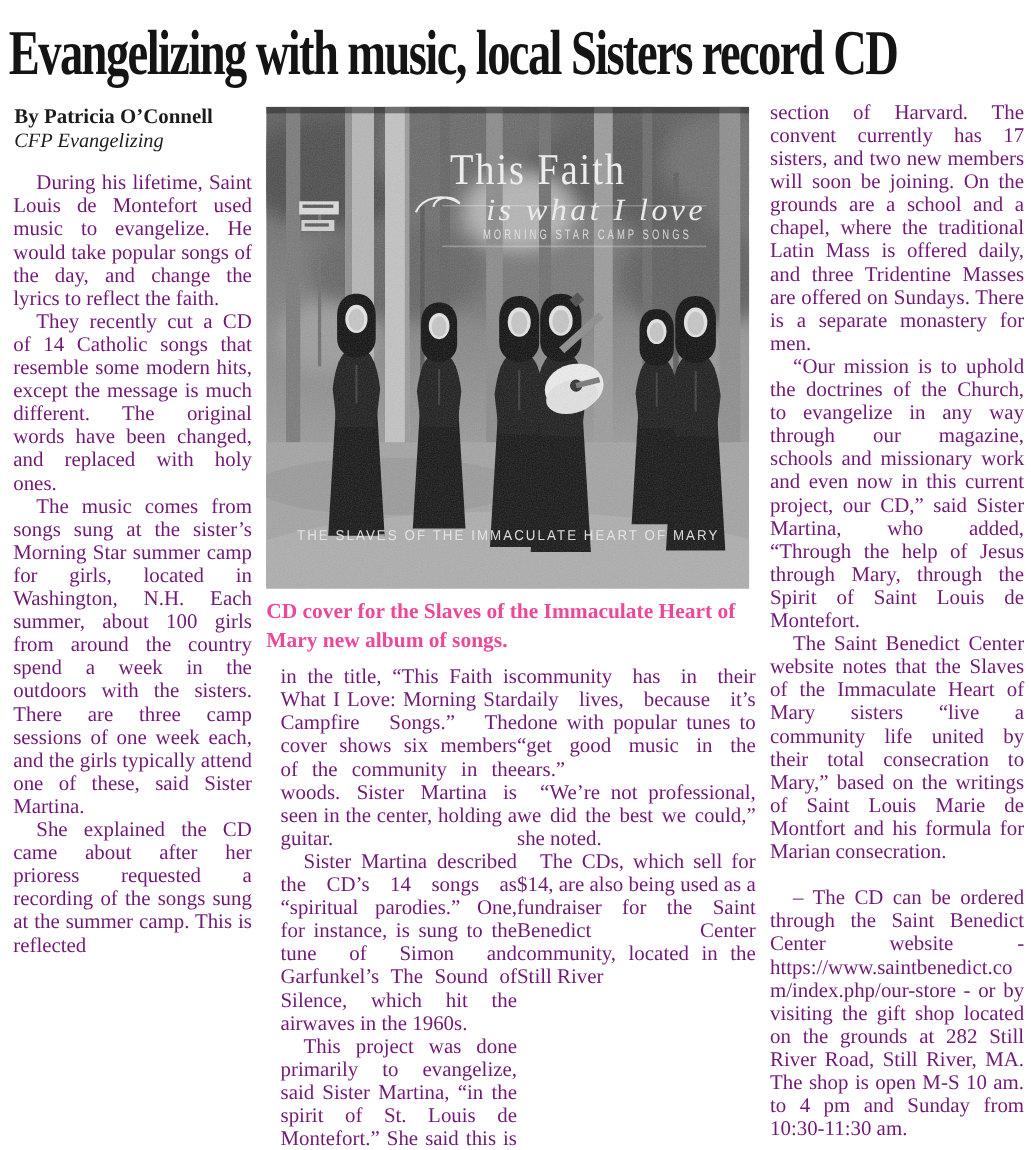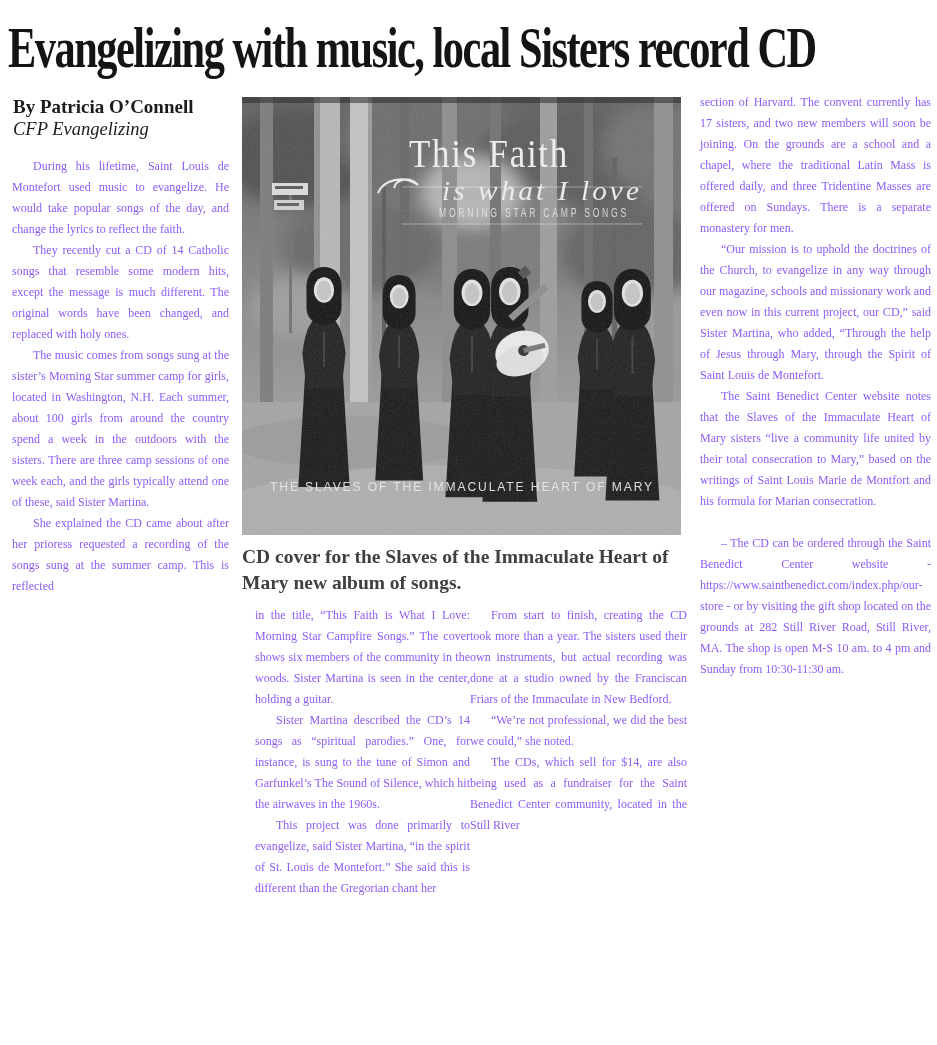--- a/index.html
+++ b/index.html
@@ -11,38 +11,38 @@
     position:absolute; left:8px; top:14px;
     font-family:"Liberation Serif", serif; font-weight:bold;
     font-size:58px; letter-spacing:-2px; white-space:nowrap;
     transform:scaleX(0.73); transform-origin:0 0; color:#141414;
   }
   .byline { position:absolute; left:13px; top:95px; }
   .byline-name { font-weight:bold; font-size:19px; line-height:23px; }
   .byline-role { font-style:italic; font-size:18.5px; line-height:22px; }
 
   .bodycol {
-    position:absolute; font-size:12px; line-height:21px;
-    text-align:justify; text-justify:inter-word; color:#8b5cf6;
+    position:absolute; font-size:19px; line-height:21px;
+    text-align:justify; text-justify:inter-word; color:#701a75;
   }
   .bodycol p { margin:0; text-indent:21px; }
   .bodycol p.cont { text-indent:0; }
   .bodycol p.closing { margin-top:21px; overflow-wrap:anywhere; }
 
   .col1 { left:12px;  top:156px; width:217px; }
   .col2 { left:245px; top:605px; width:215px;margin-left:10px; }
   .col3 { left:470px; top:605px; width:217px; }
   .col4 { left:700px; top:92px;  width:231px; }
 
   .photo { position:absolute; left:242px; top:97px; width:439px; height:550px; }
   .photo svg { display:block; }
 
   .caption {
     position:absolute; left:242px; top:544px; width:439px;
-    font-weight:bold; font-size:19.5px; line-height:26px; color:#404040;
+    font-weight:bold; font-size:19.5px; line-height:26px; color:#ec4899;
   }
 
   .ph-title   { font-family:"Liberation Serif", serif; fill:#f3f3f3; font-size:40px; letter-spacing:2px; }
   .ph-script  { font-family:"Liberation Serif", serif; font-style:italic; fill:#f0f0f0; font-size:28px; letter-spacing:3px; }
   .ph-caps    { font-family:"Liberation Sans", sans-serif; fill:#ededed; opacity:0.85; font-size:12.5px; letter-spacing:4px; }
   .ph-caps-bottom { font-family:"Liberation Sans", sans-serif; fill:#ececec; opacity:0.95; font-size:13px; letter-spacing:2px; }
 </style>
 </head>
 <body>
 
@@ -166,21 +166,21 @@
 
   <div class="caption">CD cover for the Slaves of the Immaculate Heart of Mary new album of songs.</div>
 
   <div class="bodycol col2">
     <p class="cont">in the title, “This Faith is What I Love: Morning Star Campfire Songs.” The cover shows six members of the community in the woods. Sister Martina is seen in the center, holding a guitar.</p>
     <p>Sister Martina described the CD’s 14 songs as “spiritual parodies.” One, for instance, is sung to the tune of Simon and Garfunkel’s The Sound of Silence, which hit the airwaves in the 1960s.</p>
     <p>This project was done primarily to evangelize, said Sister Martina, “in the spirit of St. Louis de Montefort.” She said this is different than the Gregorian chant her</p>
   </div>
 
   <div class="bodycol col3">
-    <p>From start to finish, creating the CD took more than a year. The sisters used their own instruments, but actual recording was done at a studio owned by the Franciscan Friars of the Immaculate in New Bedford.</p>
+    <p class="cont">community has in their daily lives, because it’s done with popular tunes to “get good music in the ears.”</p>
     <p>“We’re not professional, we did the best we could,” she noted.</p>
     <p>The CDs, which sell for $14, are also being used as a fundraiser for the Saint Benedict Center community, located in the Still River</p>
   </div>
 
   <div class="bodycol col4">
     <p class="cont">section of Harvard. The convent currently has 17 sisters, and two new members will soon be joining. On the grounds are a school and a chapel, where the traditional Latin Mass is offered daily, and three Tridentine Masses are offered on Sundays. There is a separate monastery for men.</p>
     <p>“Our mission is to uphold the doctrines of the Church, to evangelize in any way through our magazine, schools and missionary work and even now in this current project, our CD,” said Sister Martina, who added, “Through the help of Jesus through Mary, through the Spirit of Saint Louis de Montefort.</p>
     <p>The Saint Benedict Center website notes that the Slaves of the Immaculate Heart of Mary sisters “live a community life united by their total consecration to Mary,” based on the writings of Saint Louis Marie de Montfort and his formula for Marian consecration.</p>
     <p class="closing">– The CD can be ordered through the Saint Benedict Center website - https://www.saintbenedict.com/index.php/our-store - or by visiting the gift shop located on the grounds at 282 Still River Road, Still River, MA. The shop is open M-S 10 am. to 4 pm and Sunday from 10:30-11:30 am.</p>
   </div>

